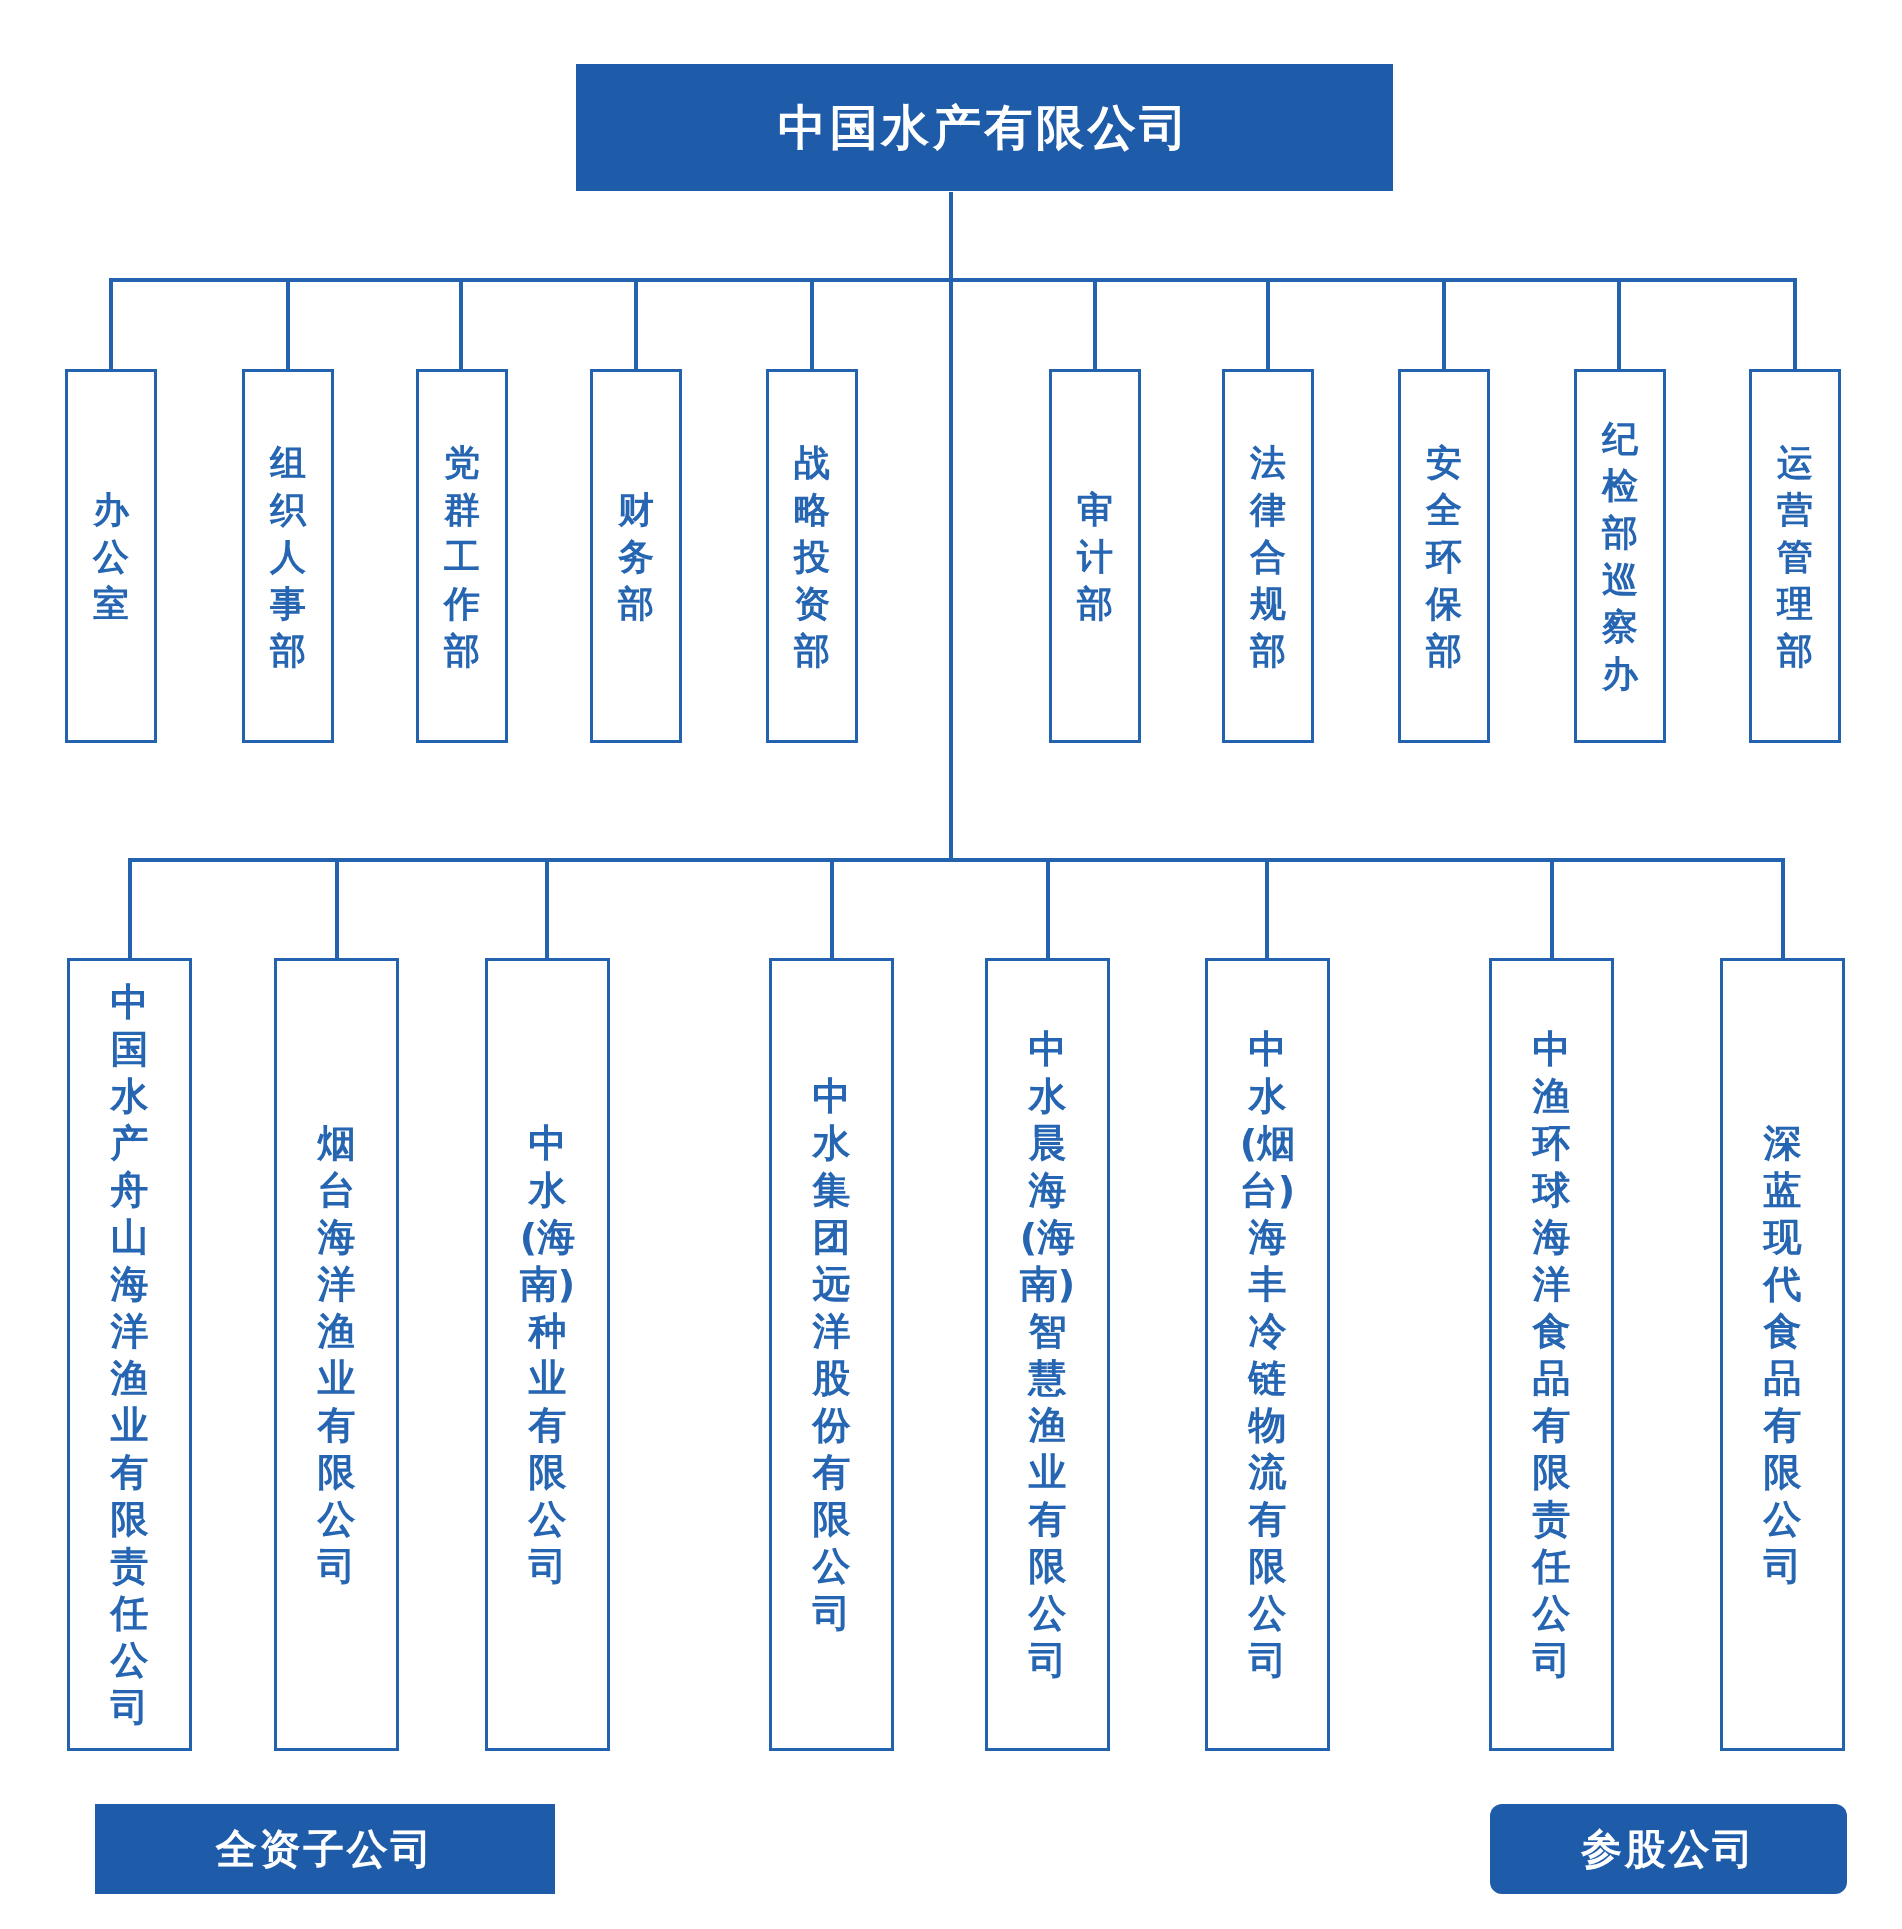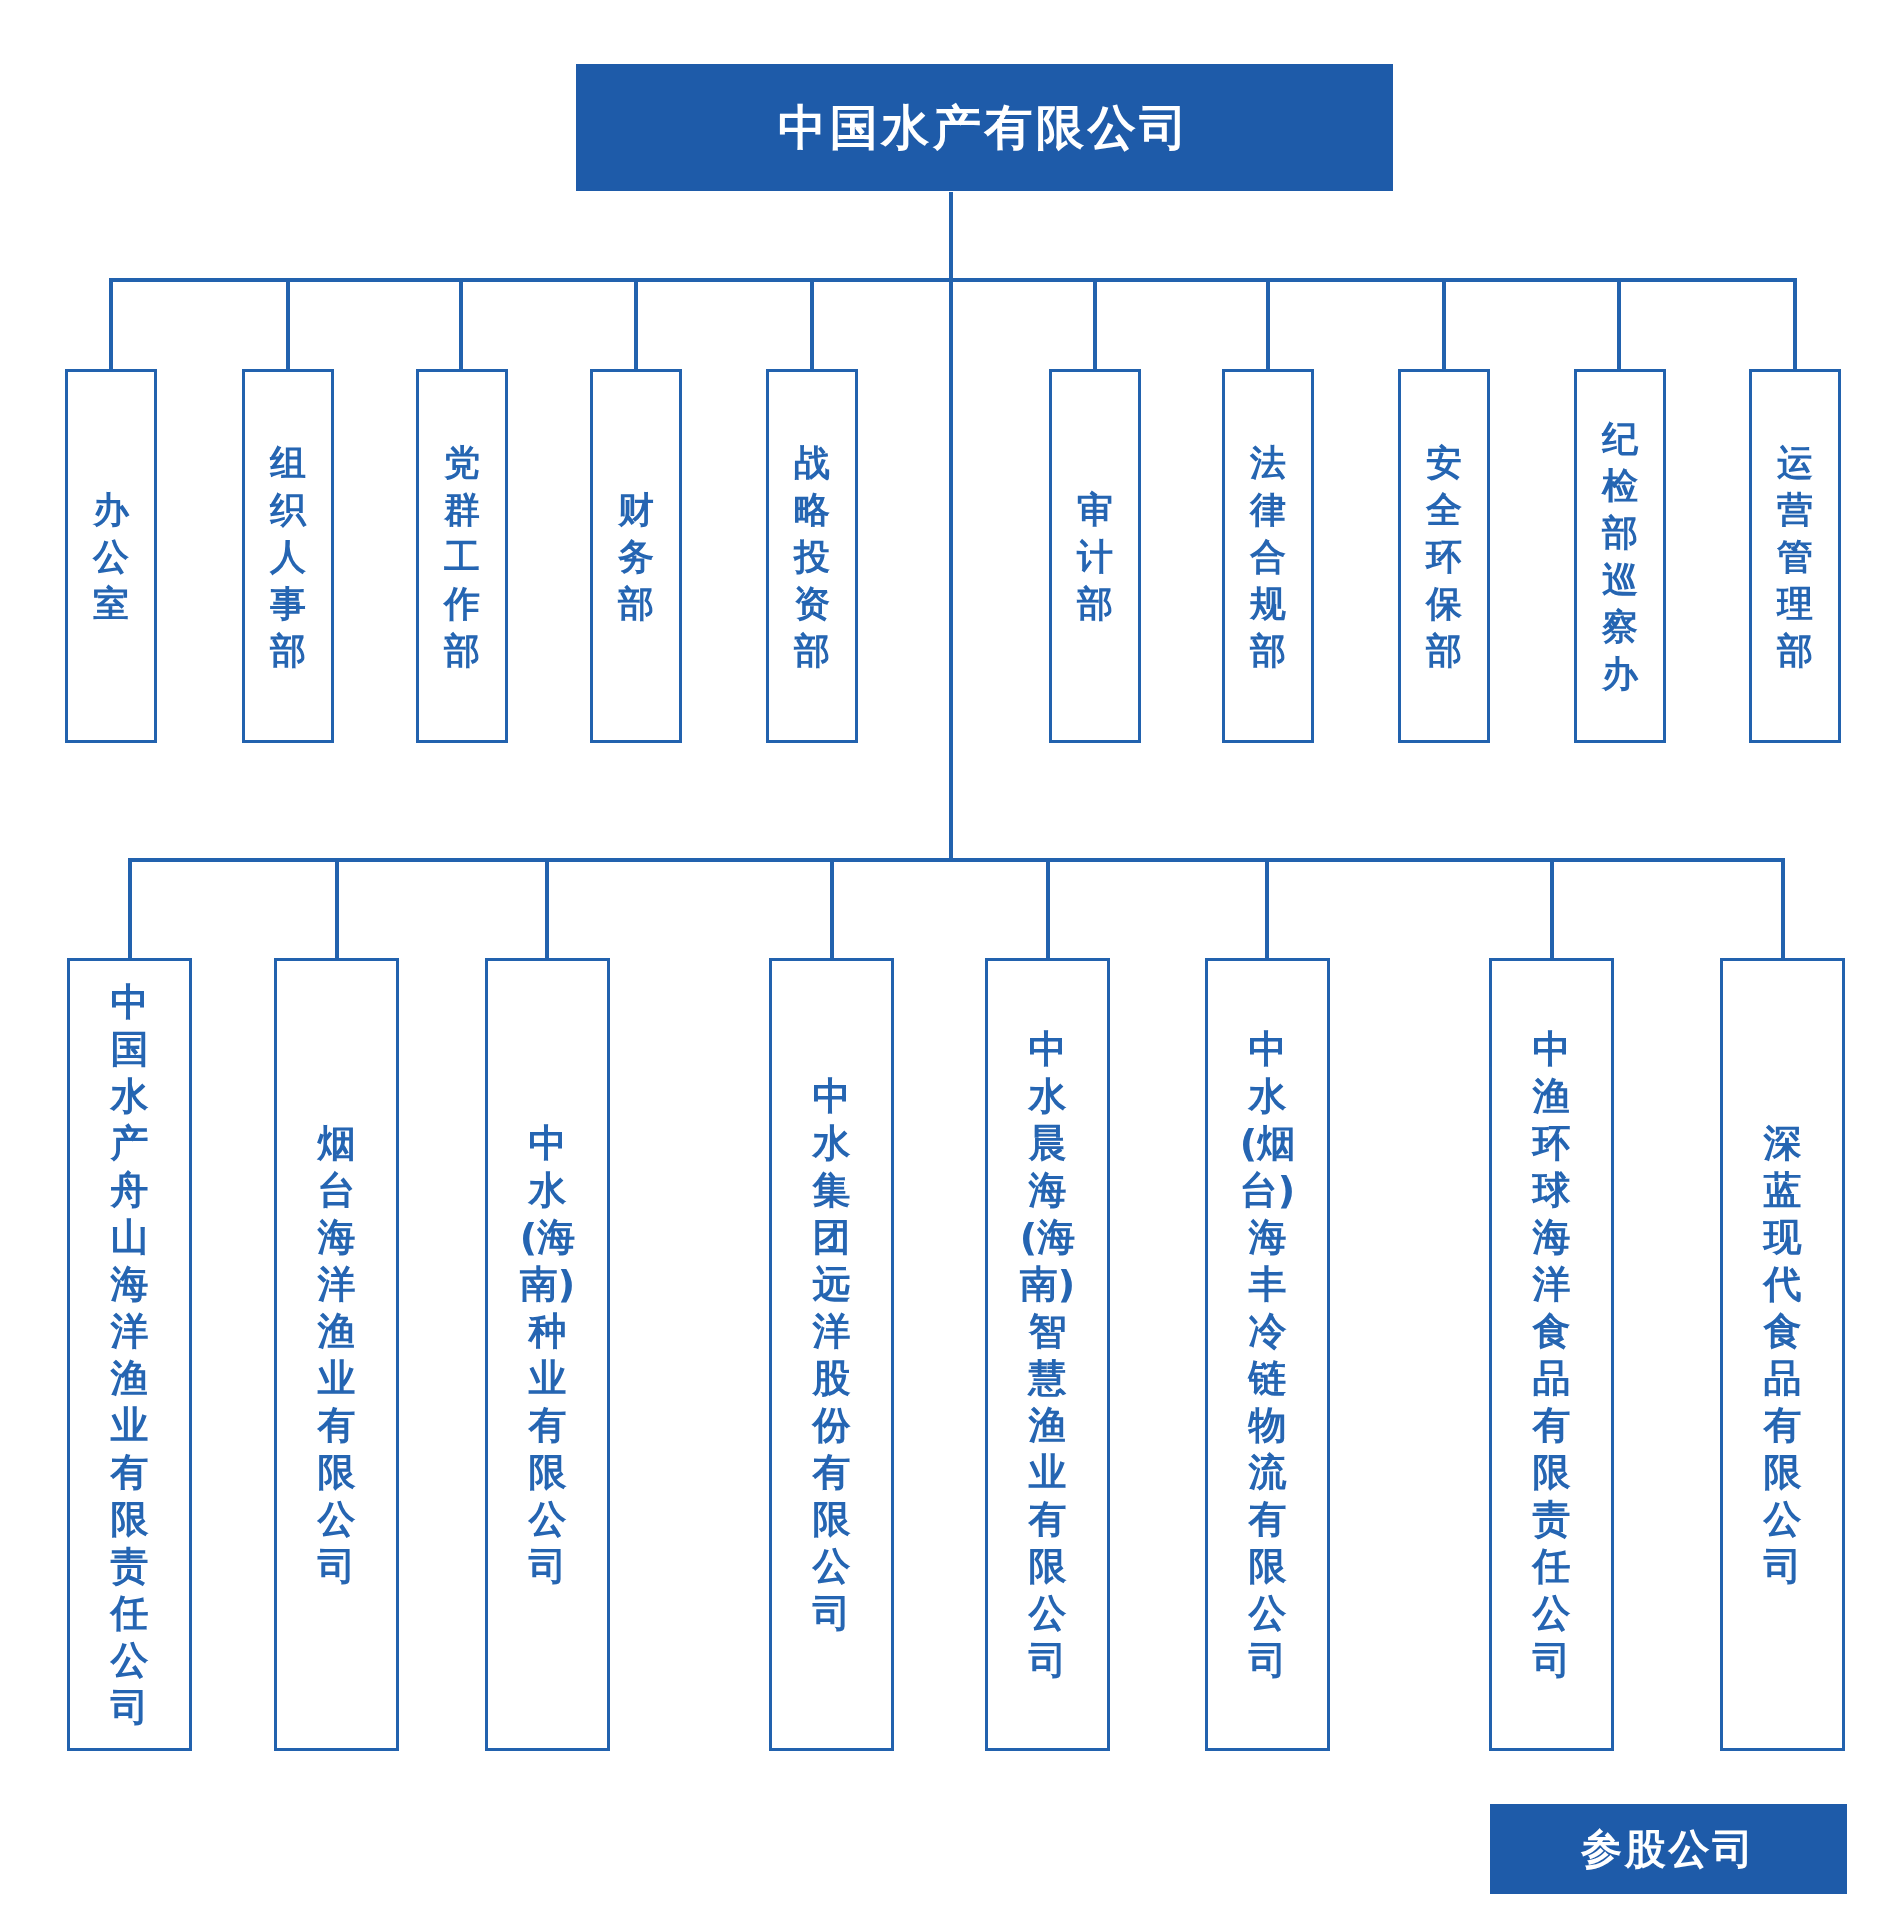--- a/index.html
+++ b/index.html
@@ -263,16 +263,17 @@
 代
 食
 品
 有
 限
 公
 司</span>
       </div>
     </div>
 
-  <div class="label-bar" style="left:1490px; width:357px;">参股公司</div>
+  <div class="label-bar" style="left:95px; width:460px;">全资子公司</div>
+  <div class="label-bar" style="left:1490px; width:357px;border-radius:12px;">参股公司</div>
 
 </div>
 
 
 </body></html>

